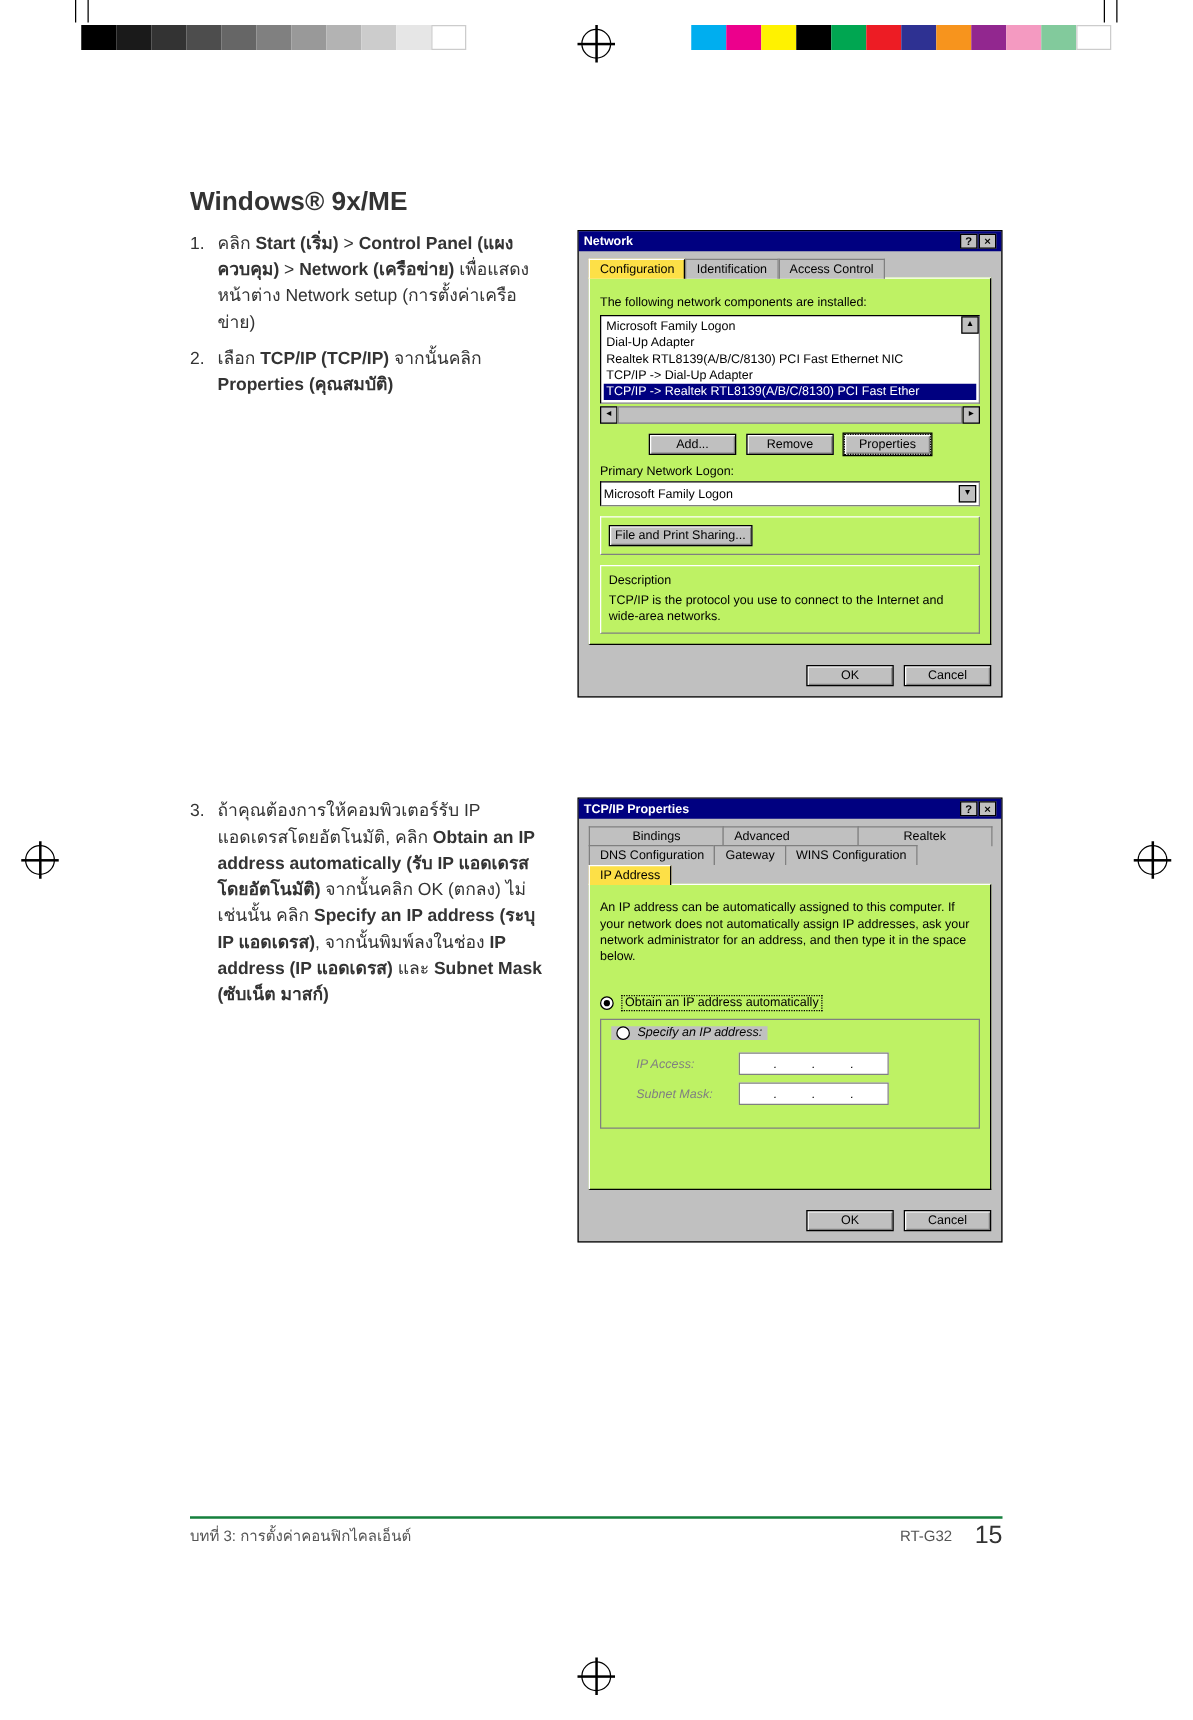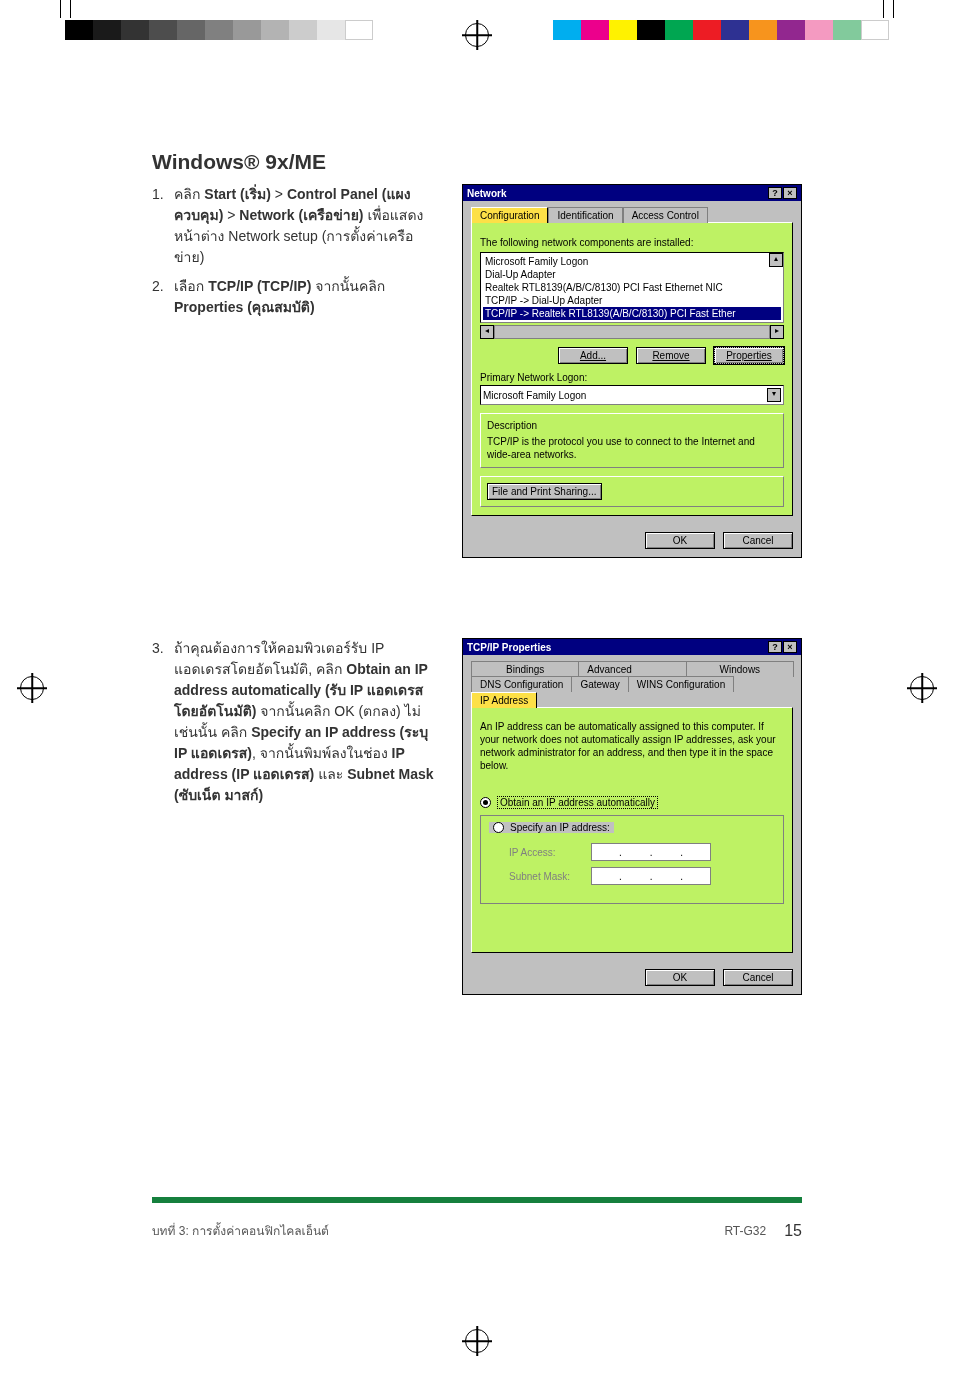--- a/index.html
+++ b/index.html
@@ -105,21 +105,21 @@
   }
   .listbox .item { padding:1px 2px; white-space:nowrap; overflow:hidden; }
   .listbox .item.sel { background:#000080; color:#fff; }
   .listbox .scroll-up {
     position:absolute; right:0; top:0; width:14px; height:14px;
     background:#c0c0c0; border:1px solid #000; font-size:8px; text-align:center;
   }
   .hscroll { display:flex; margin-top:2px; }
   .hscroll .thumb { flex:1; background:#c0c0c0; height:14px; border:1px solid #808080; }
   .hscroll .arrow { width:14px; height:14px; background:#c0c0c0; border:1px solid #000; font-size:8px; text-align:center; }
-  .btn-row { display:flex; gap:8px; margin:8px 0; justify-content:flex-end;text-decoration:underline; }
+  .btn-row { display:flex; gap:8px; margin:8px 0; justify-content:center; }
   .wbtn {
     background:#c0c0c0; border:1px solid #000;
     box-shadow: inset 1px 1px #fff, inset -1px -1px #808080;
     padding:2px 4px; min-width:70px; text-align:center; font-size:10px;
   }
   .wbtn.default { border:1px dotted #000; outline:1px solid #000; }
   .label { margin-top:6px; font-size:10px; }
   .combo {
     background:#fff; border:1px solid #808080; border-top-color:#000; border-left-color:#000;
     padding:2px; display:flex; justify-content:space-between; align-items:center; margin-top:2px;
@@ -134,32 +134,32 @@
   .tabs.row2 { flex-wrap: wrap; }
   .tabs.row2 .tab { margin-right:-1px; }
   .radio-row { display:flex; align-items:center; gap:6px; margin:4px 0; font-size:10px; }
   .radio { width:11px; height:11px; border:1px solid #000; border-radius:50%; background:#fff; display:flex; align-items:center; justify-content:center;}
   .radio.checked::after { content:""; width:5px; height:5px; background:#000; border-radius:50%; }
   .ip-fields { display:flex; align-items:center; gap:12px; margin:6px 0 6px 20px; font-size:10px; color:#808080;}
   .ip-box { background:#fff; border:1px solid #808080; width:120px; height:18px; display:flex; align-items:center; }
   .ip-box span { flex:1; text-align:center; color:#808080; }
   .ip-box .dot { flex:0 0 auto; color:#000; padding:0 1px;}
   .fieldset {
-    border:1px solid #808080; padding:8px 8px 12px; margin-top:6px;
+    border:1px solid #808080; padding:8px 8px 12px; margin-top:6px;font-style:italic;
   }
   .disabled { color:#808080; }
   
   .page-footer {
     position:absolute; bottom:0; left:0; right:0;
-    border-top:6px solid #15803d;
-    padding-top:18px;
+    border-top:2px solid #15803d;
+    padding-top:2px;
     display:flex; justify-content:space-between; align-items:center;
     font-size:12px; color:#555;
   }
-  .page-num { font-size:16px; color:#333; margin-left:18px; }
+  .page-num { font-size:20px; color:#333; margin-left:18px; }
   .footer-right { display:flex; align-items:center; }
 </style>
 </head>
 <body>
 
 <div class="crop-line-v" style="left:60px; top:0; height:18px;"></div>
 <div class="crop-line-v" style="left:70px; top:0; height:18px;"></div>
 <div class="crop-line-v" style="right:60px; top:0; height:18px;"></div>
 <div class="crop-line-v" style="right:70px; top:0; height:18px;"></div>
 
@@ -253,25 +253,25 @@
               <div class="wbtn">Add...</div>
               <div class="wbtn">Remove</div>
               <div class="wbtn default">Properties</div>
             </div>
             <div class="label">Primary Network Logon:</div>
             <div class="combo">
               <span>Microsoft Family Logon</span>
               <span class="dd">▾</span>
             </div>
             <div class="group">
+              <div class="wbtn" style="display:inline-block">File and Print Sharing...</div>
+            </div>
+            <div class="group">
               <div>Description</div>
               <div class="desc">TCP/IP is the protocol you use to connect to the Internet and wide-area networks.</div>
-            </div>
-            <div class="group">
-              <div class="wbtn" style="display:inline-block">File and Print Sharing...</div>
             </div>
           </div>
         </div>
         <div class="dlg-buttons">
           <div class="wbtn">OK</div>
           <div class="wbtn">Cancel</div>
         </div>
       </div>
     </div>
   </div>
@@ -291,21 +291,21 @@
           <span>TCP/IP Properties</span>
           <div class="ctrls">
             <span>?</span>
             <span>×</span>
           </div>
         </div>
         <div class="win-body">
           <div class="tabs row2">
             <div class="tab" style="flex:1; text-align:center">Bindings</div>
             <div class="tab" style="flex:1; ">Advanced</div>
-            <div class="tab" style="flex:1; text-align:center">Windows</div>
+            <div class="tab" style="flex:1; text-align:center">Realtek</div>
           </div>
           <div class="tabs row2">
             <div class="tab">DNS Configuration</div>
             <div class="tab">Gateway</div>
             <div class="tab">WINS Configuration</div>
             <div class="tab active">IP Address</div>
           </div>
           <div class="tab-panel">
             <div class="desc">An IP address can be automatically assigned to this computer. If your network does not automatically assign IP addresses, ask your network administrator for an address, and then type it in the space below.</div>
             <div style="height:20px"></div>

